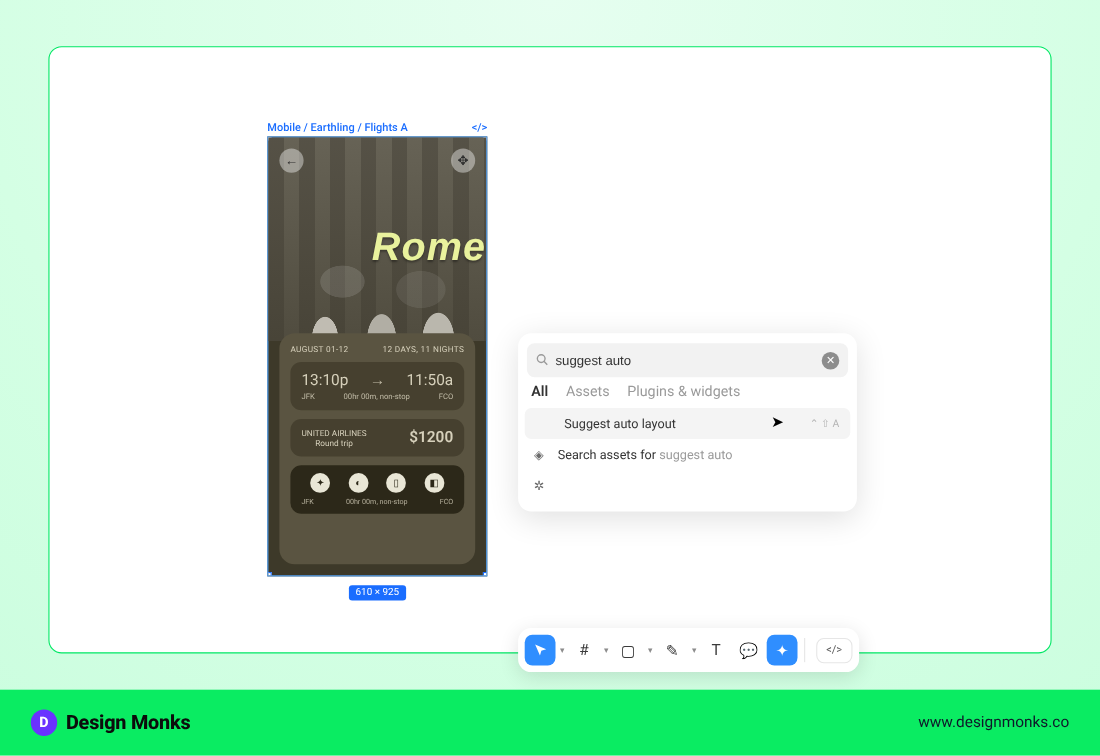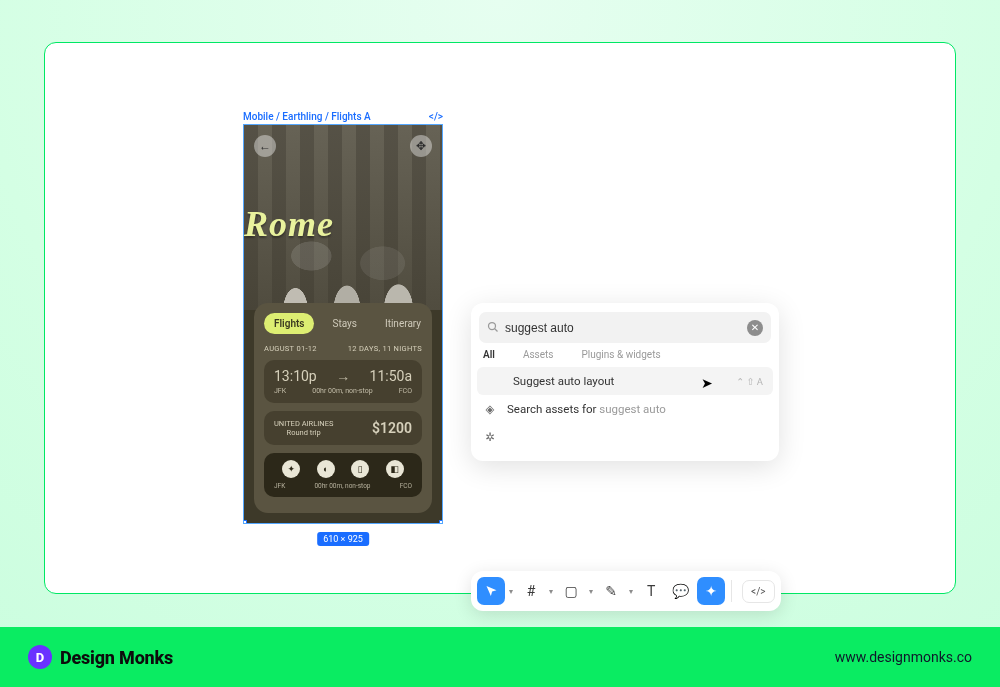--- a/index.html
+++ b/index.html
@@ -37,22 +37,22 @@
       radial-gradient(24px 42px at 78% 100%,#d2cbb7 0 60%,transparent 62%);
     filter:saturate(.55) brightness(.9);
   }
   .hero::before{content:"";position:absolute;left:0;right:0;bottom:0;height:90px;
     background:radial-gradient(36px 26px at 34% 40%,rgba(255,255,255,.12) 0 55%,transparent 57%),
                radial-gradient(40px 30px at 70% 48%,rgba(255,255,255,.08) 0 55%,transparent 57%);
   }
   .hero-back, .hero-drag{position:absolute;top:10px;width:22px;height:22px;border-radius:50%;
      background:rgba(255,255,255,.4);display:flex;align-items:center;justify-content:center;color:#2d2d2d;font-size:12px;}
   .hero-back{left:10px}.hero-drag{right:10px}
-  .hero-title{position:absolute;left:0;right:0;top:78px;text-align:left;color:#e9f29d;font-size:36px;
-     font-family:Liberation Serif, serif;font-weight:700;font-style:italic;
+  .hero-title{position:absolute;left:0;right:0;top:78px;text-align:right;color:#e9f29d;font-size:36px;
+     font-family:Liberation Sans, sans-serif;font-weight:700;font-style:italic;
      text-shadow:0 2px 2px rgba(0,0,0,.35);letter-spacing:1px;}
 
   .card{position:absolute;left:10px;right:10px;top:178px;bottom:10px;border-radius:14px;background:#5a5441;padding:10px;color:#d6d0bb;}
   .tabs{display:flex;gap:8px;margin-bottom:10px;}
   .tab{font-size:10px;padding:5px 10px;border-radius:999px;color:#cfcaba;}
   .tab.active{background:#ddee72;color:#3c3a21;font-weight:600;}
   .dates-row{display:flex;justify-content:space-between;font-size:7.5px;letter-spacing:.3px;margin-bottom:7px;}
   .flight-box{background:#46402f;border-radius:10px;padding:8px 10px;margin-bottom:8px;}
   .times{display:flex;align-items:center;justify-content:space-between;font-size:14px;font-weight:400;}
   .arrow{opacity:.85;}
@@ -66,21 +66,21 @@
   .bi{width:18px;height:18px;border-radius:50%;background:#e9e6d6;display:flex;align-items:center;justify-content:center;color:#2c2819;font-size:9px;}
   .bcodes{display:flex;justify-content:space-between;font-size:6.5px;opacity:.8;}
 
   
   .qa-panel{position:absolute;left:426px;top:260px;width:308px;background:#fff;border-radius:12px;
      box-shadow:0 6px 28px rgba(0,0,0,.12);padding:6px 0 10px;}
   .qa-search{margin:3px 8px 6px;display:flex;align-items:center;background:#f2f2f2;border-radius:7px;padding:6px 8px;}
   .qa-search input{flex:1;border:0;background:transparent;outline:none;font-size:12px;color:#333;}
   .si{color:#9a9a9a;margin-right:6px;}
   .clear{width:16px;height:16px;border-radius:50%;background:#8d8d8d;color:#fff;font-size:10px;display:flex;align-items:center;justify-content:center;}
-  .qa-tabs{display:flex;gap:28px;padding:0 12px 7px;font-size:10px;color:#9a9a9a;align-items:flex-end;}
+  .qa-tabs{display:flex;gap:16px;padding:0 12px 7px;font-size:13px;color:#9a9a9a;align-items:flex-end;}
   .qa-tabs span{font-weight:600;color:#333;}
   .qa-item{display:flex;align-items:center;gap:10px;padding:7px 12px;font-size:11.5px;color:#333;}
   .qa-item.hi{background:#f4f4f4;border-radius:6px;margin:0 6px;position:relative;}
   .qa-item .ico{width:14px;text-align:center;color:#6b6b6b;}
   .qa-item .muted{color:#9a9a9a;}
   .kbd{position:absolute;right:10px;color:#b5b5b5;font-size:9.5px;}
   .cursor{position:absolute;left:656px;top:332px;font-size:14px;color:#000;pointer-events:none;}
 
   
   .toolbar{position:absolute;left:426px;top:528px;display:flex;align-items:center;background:#fff;border-radius:12px;
@@ -116,25 +116,20 @@
       <div class="handle h-bl"></div>
       <div class="handle h-br"></div>
 
       <div class="hero">
         <div class="hero-back">←</div>
         <div class="hero-drag">✥</div>
         <div class="hero-title">Rome</div>
       </div>
 
       <div class="card">
-        <div class="tabs">
-          <div class="tab active">Flights</div>
-          <div class="tab">Stays</div>
-          <div class="tab">Itinerary</div>
-        </div>
         <div class="dates-row">
           <div>AUGUST 01-12</div>
           <div>12 DAYS, 11 NIGHTS</div>
         </div>
         <div class="flight-box">
           <div class="times">
             <div>13:10p</div>
             <div class="arrow">→</div>
             <div>11:50a</div>
           </div>

